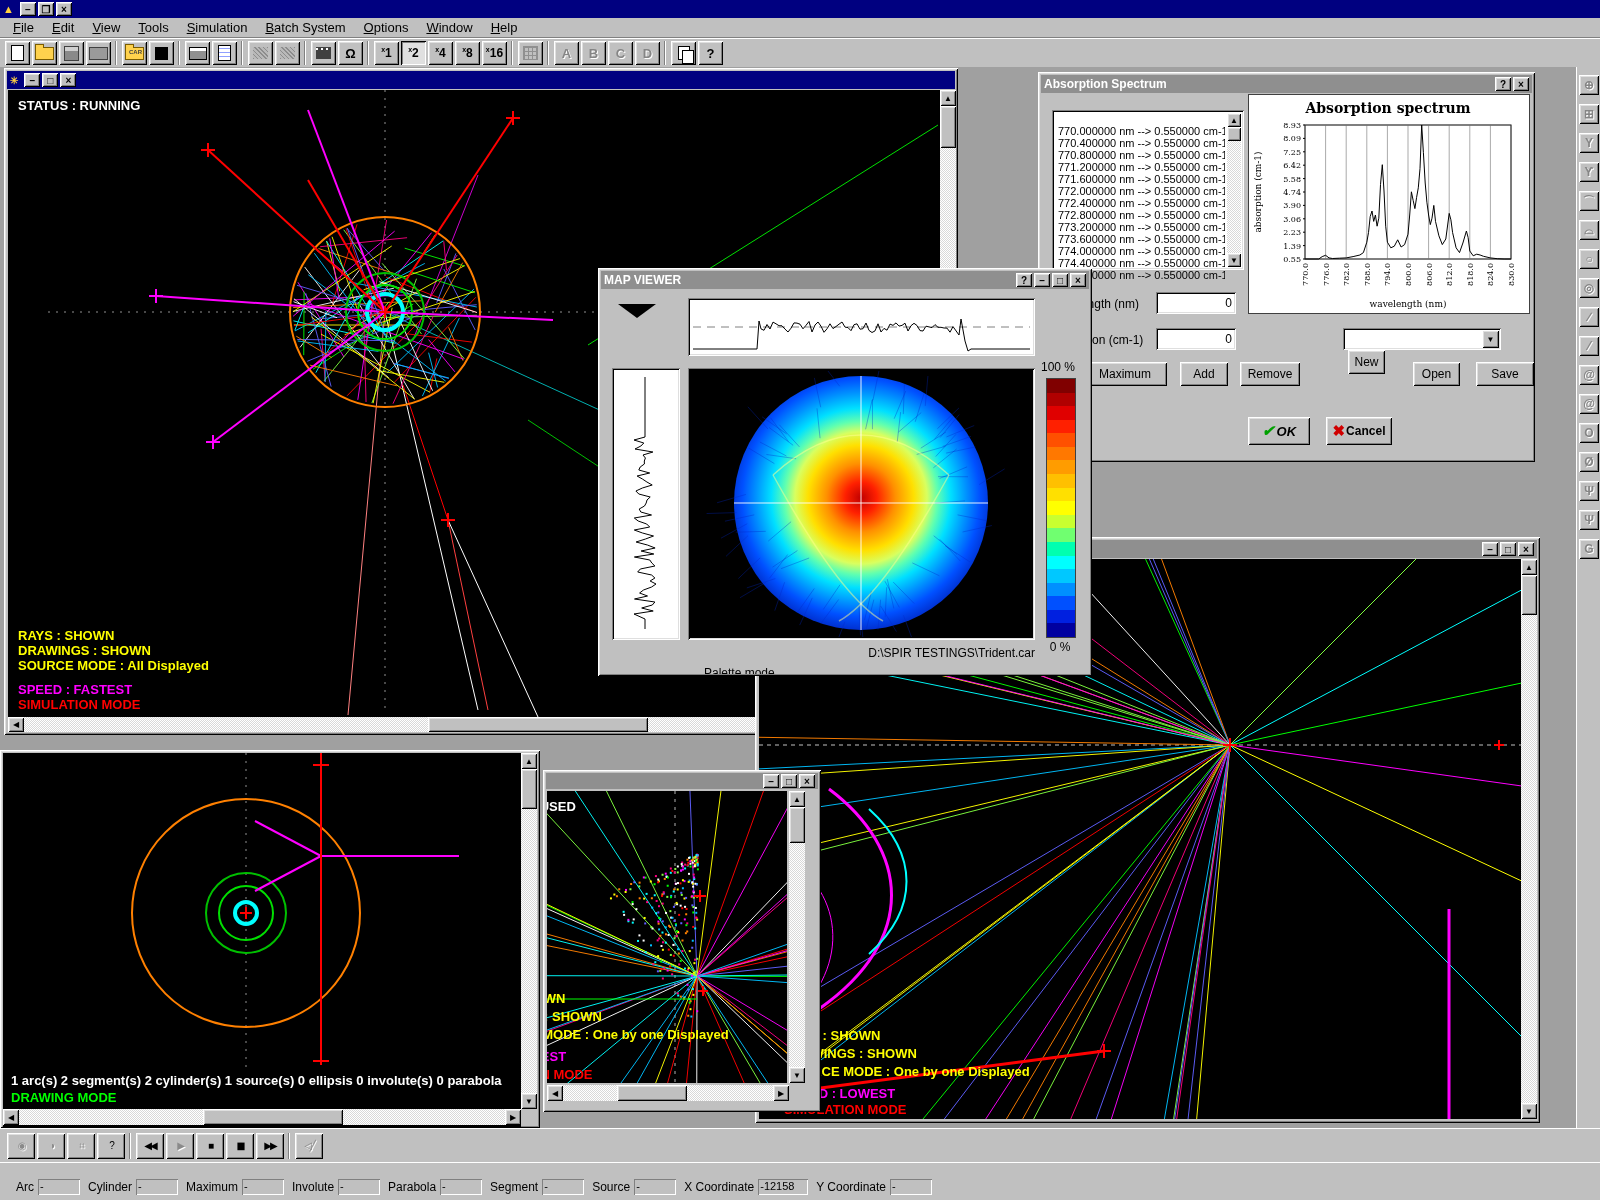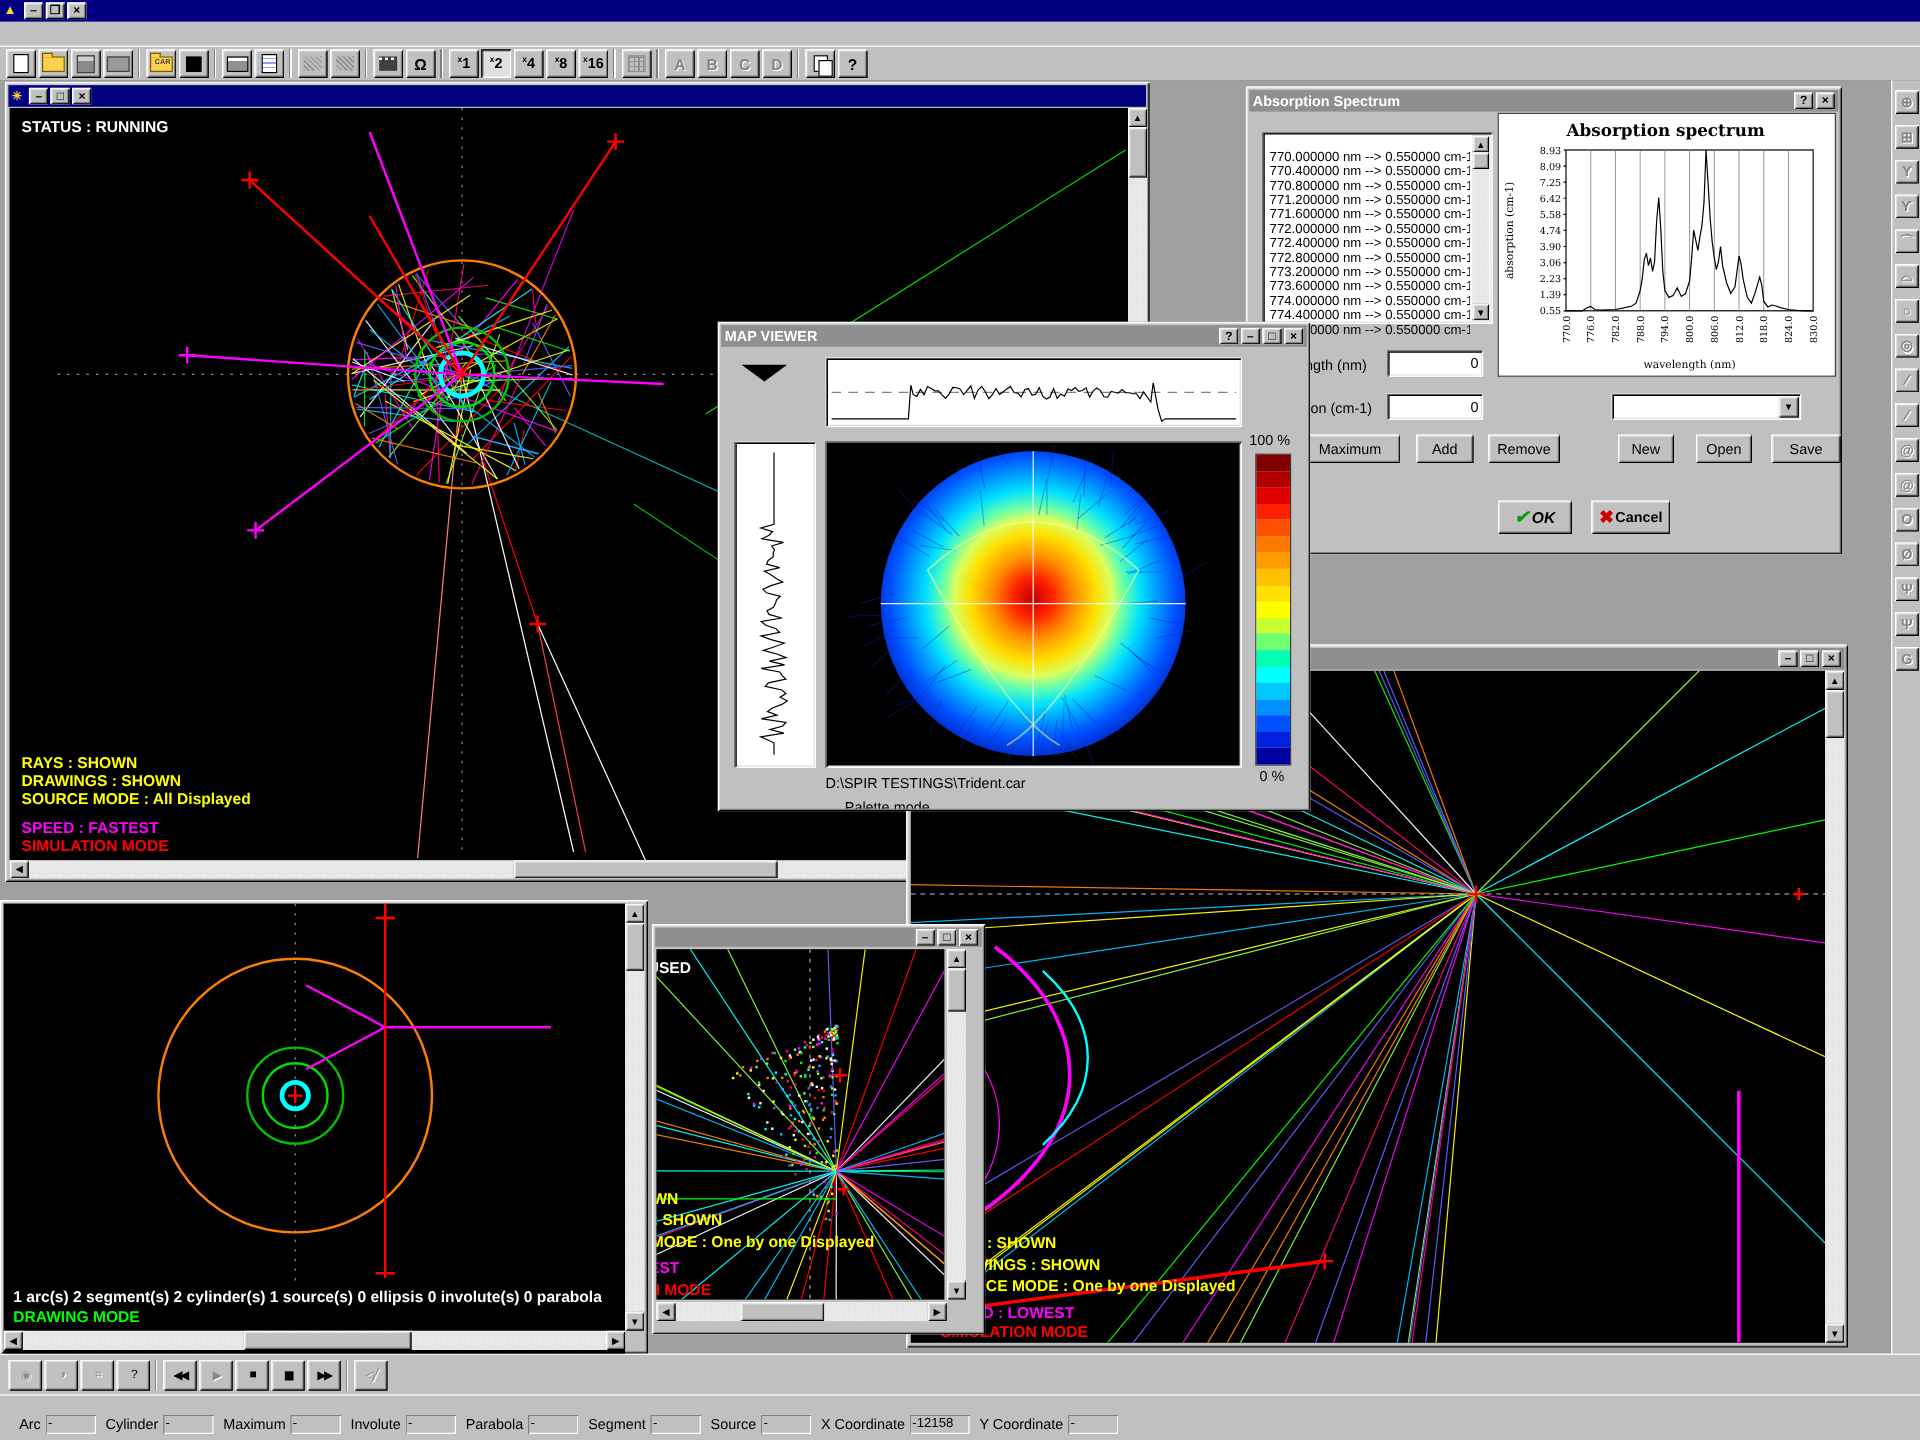--- a/index.html
+++ b/index.html
@@ -91,20 +91,31 @@
 
 <div id="screen" style="--title-active: #000080; --title-inactive: #8f8f8f; --mdi-bg: #a0a0a0; --info-yellow: #ffff00; --speed-magenta: #ff00ff; --mode-red: #ff0000; --drawing-green: #00ff00; --status-white: #ffffff;">
 
   <div class="abs titlebar tb-active" style="left:0;top:0;width:1600px">
     <span style="color:#ffd040;font-size:11px;margin-right:4px">▲</span>
     <span class="btn cbtn">–</span>
     <span class="btn cbtn">❐</span>
     <span class="btn cbtn">×</span>
   </div>
 
+  <div id="menubar">
+      <span class="menu-item">File</span>
+      <span class="menu-item">Edit</span>
+      <span class="menu-item">View</span>
+      <span class="menu-item">Tools</span>
+      <span class="menu-item">Simulation</span>
+      <span class="menu-item">Batch System</span>
+      <span class="menu-item">Options</span>
+      <span class="menu-item">Window</span>
+      <span class="menu-item">Help</span>
+    </div>
 
   <div id="toolbar">
       <span class="btn tbtn">
         <span class="ic-page"></span>
       </span>
       <span class="btn tbtn">
         <span class="ic-folder"></span>
       </span>
       <span class="btn tbtn">
         <span class="ic-floppy"></span>
@@ -886,21 +897,21 @@
       <span class="abs dialog-label" style="left:10px;top:261px">Absorption (cm-1)</span>
       <input class="abs sunk val" style="left: 118px; top: 256px; width: 80px; height: 22px;" value="0">
 
       <div class="abs sunk" style="left:305px;top:256px;width:158px;height:22px">
         <span class="btn" style="position:absolute;right:2px;top:2px;width:17px;height:18px;font-size:8px">▼</span>
       </div>
 
       <span class="abs btn dlg-btn" style="left:45px;top:290px;width:84px;height:24px">Maximum</span>
       <span class="abs btn dlg-btn" style="left:142px;top:290px;width:48px;height:24px">Add</span>
       <span class="abs btn dlg-btn" style="left:202px;top:290px;width:60px;height:24px">Remove</span>
-      <span class="abs btn dlg-btn" style="left:310px;top:290px;width:47px;height:24px">New</span>
+      <span class="abs btn dlg-btn" style="left:310px;top:278px;width:37px;height:24px">New</span>
       <span class="abs btn dlg-btn" style="left:375px;top:290px;width:47px;height:24px">Open</span>
       <span class="abs btn dlg-btn" style="left:438px;top:290px;width:58px;height:24px">Save</span>
 
       <span class="abs btn" style="left:210px;top:345px;width:62px;height:28px;font:italic bold 13px 'Liberation Sans',sans-serif">
         <span style="color:#00a000;font-size:15px;margin-right:2px">✔</span>
         <span>OK</span>
       </span>
       <span class="abs btn" style="left:288px;top:345px;width:66px;height:28px;font:bold 12px 'Liberation Sans',sans-serif">
         <span style="color:#d00000;font-size:15px;margin-right:1px">✖</span>
         <span>Cancel</span>
@@ -1044,21 +1055,21 @@
           <div style="flex: 1 1 0%; background: rgb(0, 255, 176);"></div>
           <div style="flex: 1 1 0%; background: rgb(0, 255, 255);"></div>
           <div style="flex: 1 1 0%; background: rgb(0, 200, 255);"></div>
           <div style="flex: 1 1 0%; background: rgb(0, 144, 255);"></div>
           <div style="flex: 1 1 0%; background: rgb(0, 80, 255);"></div>
           <div style="flex: 1 1 0%; background: rgb(0, 32, 224);"></div>
           <div style="flex: 1 1 0%; background: rgb(0, 0, 160);"></div>
         </div>
       <span class="abs" style="left:444px;top:372px;width:36px;text-align:center;font-size:12px">0 %</span>
 
-      <span class="abs" style="left:90px;top:378px;width:347px;text-align:left;font-size:12px">D:\SPIR TESTINGS\Trident.car</span>
+      <span class="abs" style="left:90px;top:378px;width:347px;text-align:right;font-size:12px">D:\SPIR TESTINGS\Trident.car</span>
 
       <div class="abs" style="left:106px;top:398px;width:120px;height:8px;overflow:hidden;font-size:12px">Palette mode</div>
     </div>
 
   </div>
 
   <div id="right-toolbar">
       <span class="btn rtool" style="top: 8px;">
         <span class="gray-label">⊕</span>
       </span>

